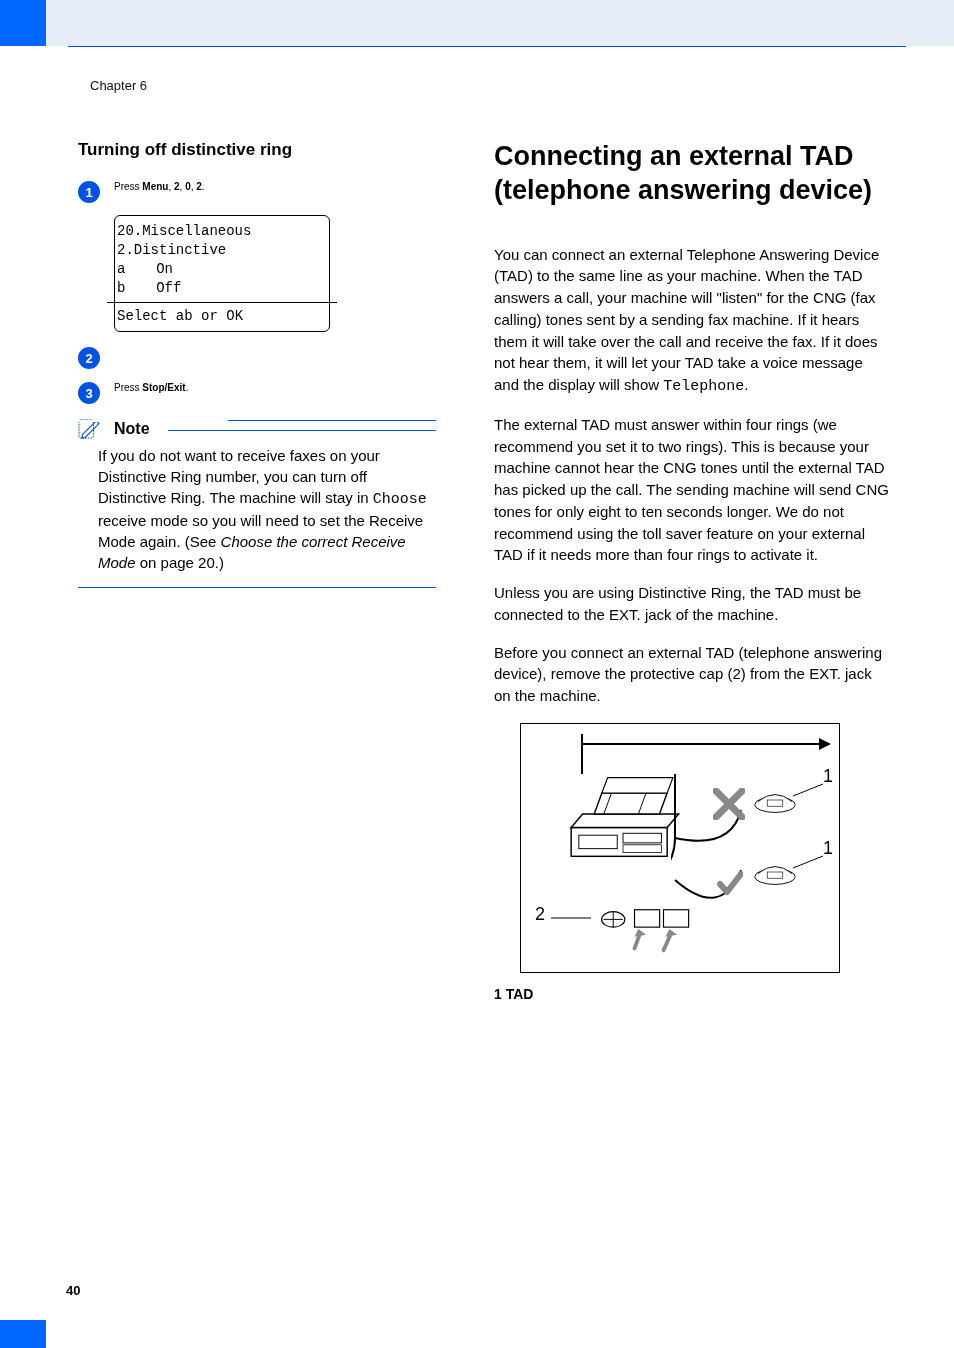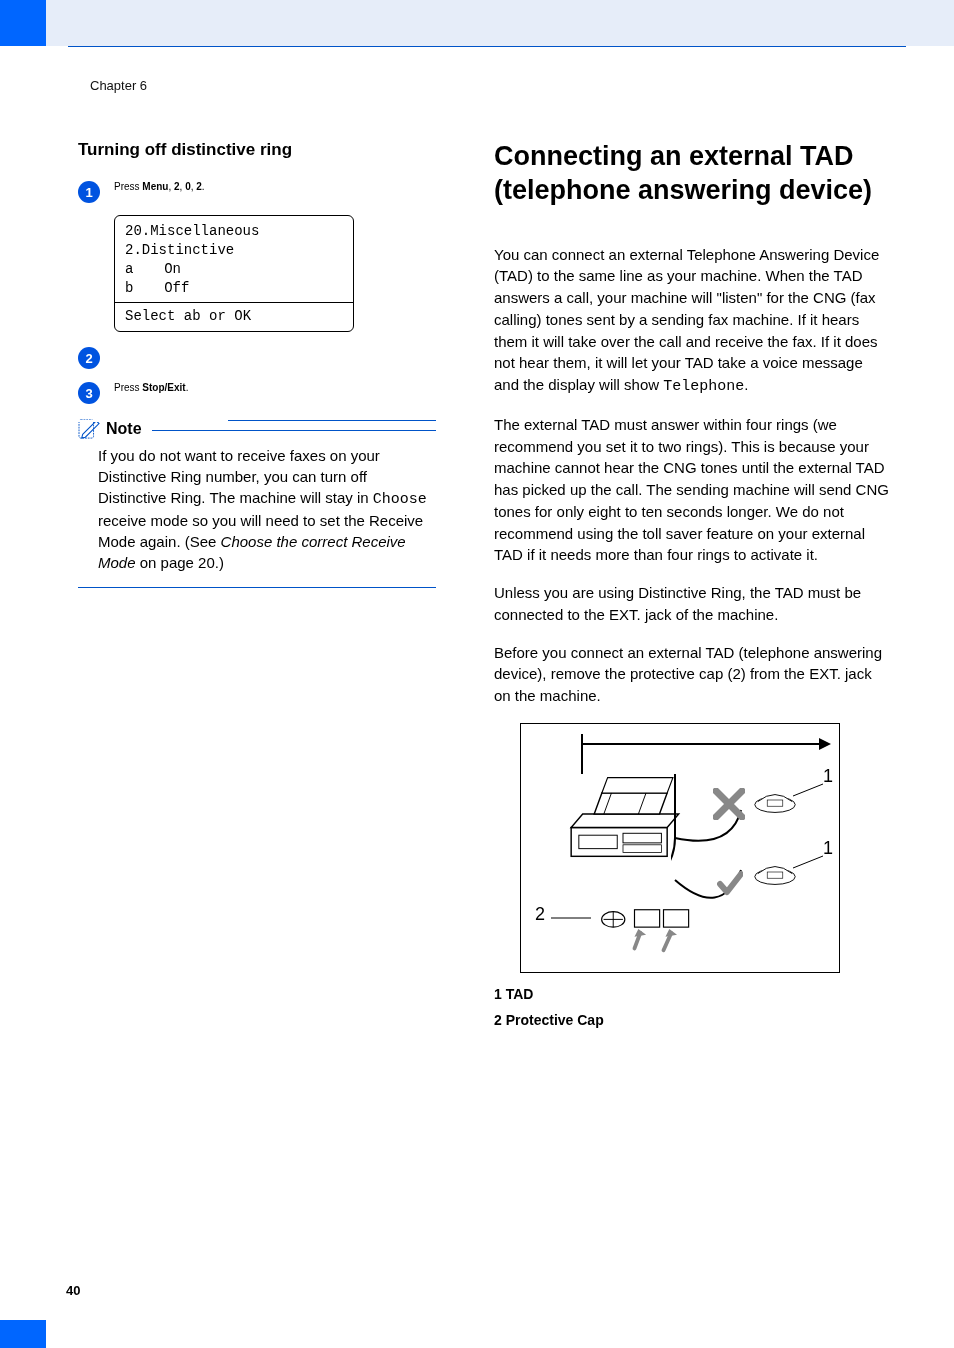--- a/index.html
+++ b/index.html
@@ -13,27 +13,27 @@
   .content { position: absolute; left: 78px; right: 64px; top: 140px; display: flex; gap: 58px; }
   .col { width: 50%; }
   .col-left { flex: 0 0 358px; }
   .col-right { flex: 1; }
 
   h3.sub { font-size: 17px; font-weight: bold; margin-bottom: 20px; }
   .step { display: flex; align-items: flex-start; margin: 10px 0 12px 0; }
   .badge { width: 22px; height: 22px; border-radius: 11px; background: #0053e0; color: #fff; font-size: 13px; font-weight: bold; display: flex; align-items: center; justify-content: center; flex: 0 0 22px; margin-right: 14px; margin-top: 1px; }
   .step-body { font-size: 10px; line-height: 1.45; }
   .step-body b, .step-body strong { font-weight: bold; }
-  .lcd { margin: 8px 0 4px 36px; border: 1px solid #000; border-radius: 6px; padding: 6px 10px; font-family: "Courier New", monospace; font-size: 14px; line-height: 1.35; width: 240px; position: relative; }
+  .lcd { margin: 8px 0 4px 36px; border: 1px solid #000; border-radius: 6px; padding: 6px 2px; font-family: "Courier New", monospace; font-size: 14px; line-height: 1.35; width: 216px; position: relative; }
   .lcd .divider { border-top: 1px solid #000; margin: 4px -10px; }
   .lcd .arrow-col { display: inline-block; width: 14px; }
   .mono { font-family: "Courier New", monospace; }
 
   .note-block { margin-top: 16px; border-top: 1px solid #0053c8; border-bottom: 1px solid #0053c8; padding-top: 0; padding-bottom: 14px; }
-  .note-title-row { display: flex; align-items: center; gap: 6px; margin-bottom: 6px; margin-top: -2px; }
+  .note-title-row { display: flex; align-items: center; gap: 14px; margin-bottom: 6px; margin-top: -2px; }
   .note-icon { width: 22px; height: 20px; }
   .note-title { font-size: 16px; font-weight: bold; } 
   .note-text { font-size: 15px; line-height: 1.4; padding-left: 20px; }
   .note-text em { font-style: italic; }
 
   h1.big { font-size: 27px; font-weight: 800; line-height: 1.25; margin-bottom: 36px; }
   .body-p { font-size: 15px; line-height: 1.45; margin-bottom: 16px; }
   .legend { font-size: 14px; font-weight: bold; line-height: 1.9; margin-top: 8px; }
 
   .diagram-box { border: 1px solid #000; width: 320px; height: 250px; margin: 4px 0 6px 26px; position: relative; }
@@ -204,19 +204,18 @@
           </svg>
         </span>
         <svg style="position:absolute; left:30px; top:190px;" width="40" height="8">
             <line x1="0" y1="4" x2="40" y2="4" stroke="#000" stroke-width="1"></line>
           </svg>
         <span class="d-label" style="left:14px; top:180px;">2</span>
       </div>
 
       <div class="legend">
         <div>1   TAD</div>
-        <div>2   Protective Cap</div>
       </div>
     </div>
   </div>
 
   <div class="pagenum">40</div>
 </div>
 
 </body></html>

